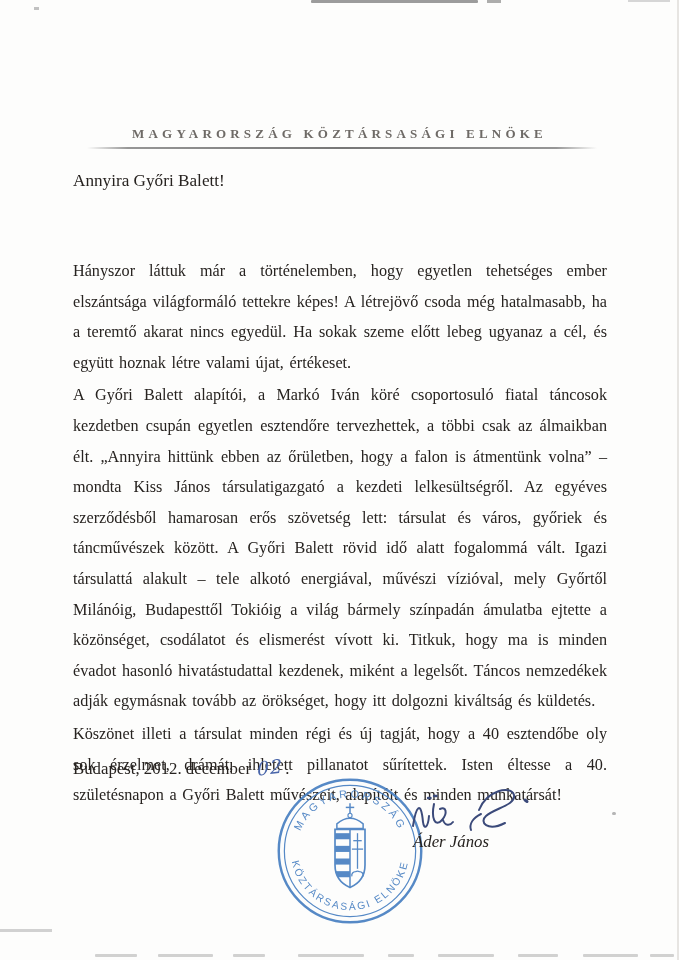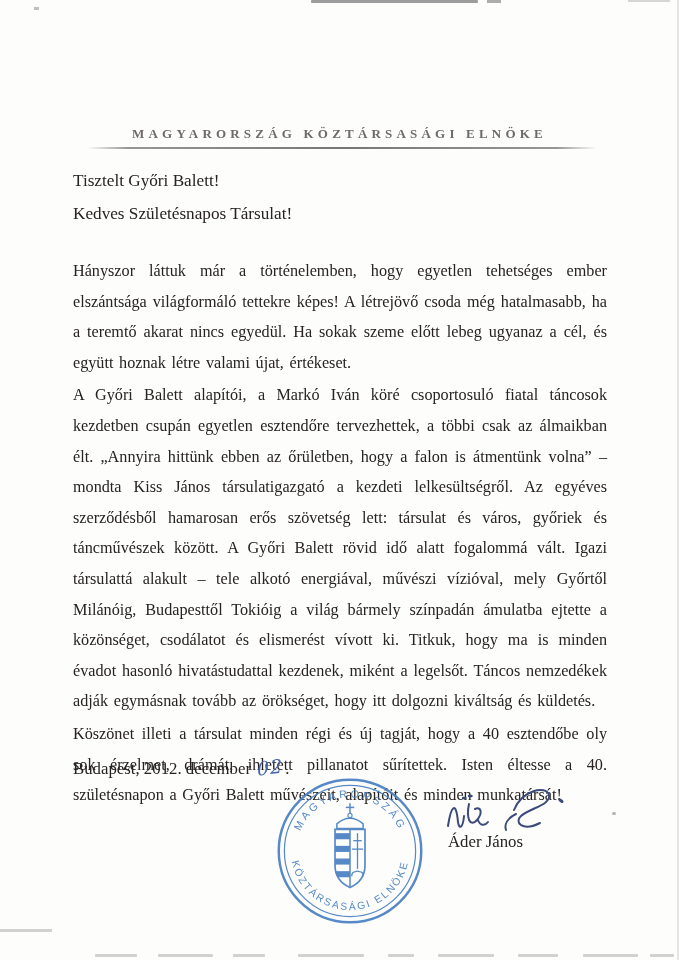--- a/index.html
+++ b/index.html
@@ -63,21 +63,21 @@
     transform:rotate(-7deg) skewX(-6deg);
     margin:0 2px 0 6px;
     letter-spacing:1px;
   }
 
   
   .stamp{position:absolute;left:275px;top:776px;width:150px;height:150px;opacity:.93;}
   .stamp text{font-family:"Liberation Sans", sans-serif;}
 
   
-  .signature-block{position:absolute;left:442px;top:782px;width:180px;}
+  .signature-block{position:absolute;left:407px;top:782px;width:180px;font-style:italic;}
   .signature-svg{display:block;}
   .signatory-name{font-size:16.8px;color:#272320;margin-top:-8px;padding-left:6px;}
 </style>
 </head>
 <body>
 
 <div class="page">
 
   <div class="art art-top-bar"></div>
   <div class="art art-top-bar2"></div>
@@ -94,22 +94,21 @@
     <span style="left:388px;width:26px;"></span>
     <span style="left:438px;width:56px;"></span>
     <span style="left:518px;width:40px;"></span>
     <span style="left:583px;width:55px;"></span>
     <span style="left:650px;width:24px;"></span>
   </div>
 
   <div class="letterhead">MAGYARORSZÁG KÖZTÁRSASÁGI ELNÖKE</div>
   <div class="head-rule"></div>
 
-  <div class="salutation sal1">Tisztelt Győri Balett!</div>
-  <div class="salutation sal2">Kedves Születésnapos Társulat!</div>
+  <div class="salutation sal1">Annyira Győri Balett!</div>
 
   <div class="body-text">
     <p><span>Hányszor láttuk már a történelemben, hogy egyetlen tehetséges ember elszántsága világformáló tettekre képes! A létrejövő csoda még hatalmasabb, ha a teremtő akarat nincs egyedül. Ha sokak szeme előtt lebeg ugyanaz a cél, és együtt hoznak létre valami újat, értékeset.</span></p>
     <p><span>A Győri Balett alapítói, a Markó Iván köré csoportosuló fiatal táncosok kezdetben csupán egyetlen esztendőre tervezhettek, a többi csak az álmaikban élt. </span><span class="quote-italic">„Annyira hittünk ebben az őrületben, hogy a falon is átmentünk volna”</span><span> – mondta Kiss János társulatigazgató a kezdeti lelkesültségről. Az egyéves szerződésből hamarosan erős szövetség lett: társulat és város, győriek és táncművészek között. A Győri Balett rövid idő alatt fogalommá vált. Igazi társulattá alakult – tele alkotó energiával, művészi vízióval, mely Győrtől Milánóig, Budapesttől Tokióig a világ bármely színpadán ámulatba ejtette a közönséget, csodálatot és elismerést vívott ki. Titkuk, hogy ma is minden évadot hasonló hivatástudattal kezdenek, miként a legelsőt. Táncos nemzedékek adják egymásnak tovább az örökséget, hogy itt dolgozni kiváltság és küldetés.</span></p>
     <p><span>Köszönet illeti a társulat minden régi és új tagját, hogy a 40 esztendőbe oly sok érzelmet, drámát, ihletett pillanatot sűrítettek. Isten éltesse a 40. születésnapon a Győri Balett művészeit, alapítóit és minden munkatársát!</span></p>
   </div>
 
   <div class="date-line">
     <span>Budapest, 2012. december</span><span class="handwritten-day">02</span><span>.</span>
   </div>

